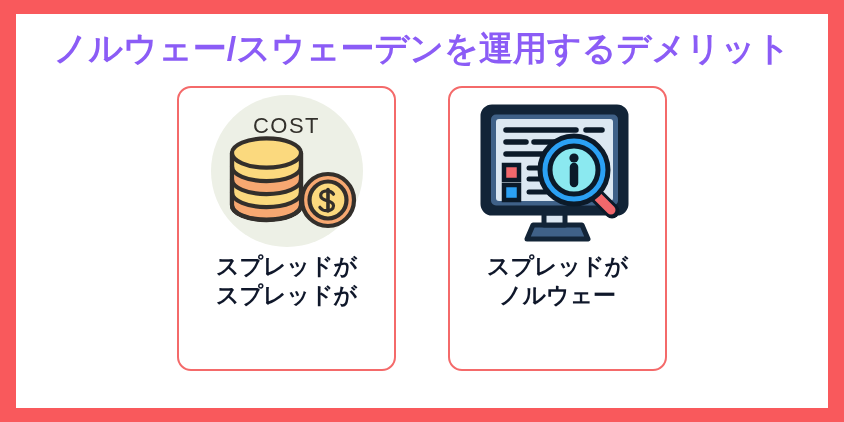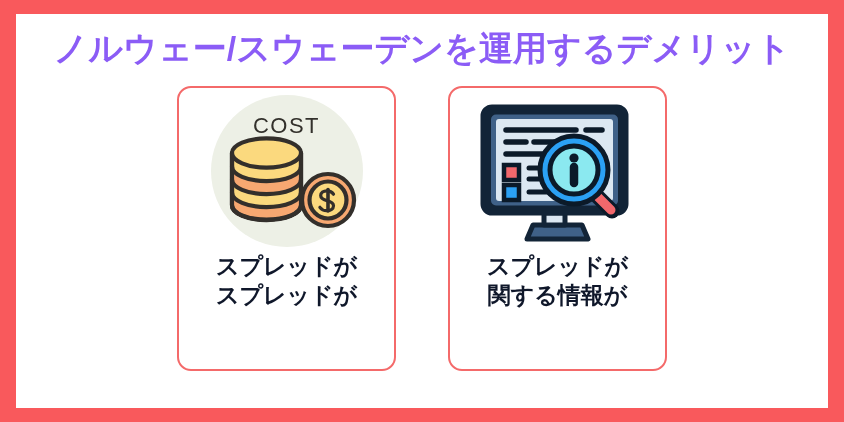--- a/index.html
+++ b/index.html
@@ -214,19 +214,19 @@
                 <circle cx="104" cy="79" r="24" fill="#8BE9F0" stroke="#0B1A29" stroke-width="5"></circle>
 
                 <circle cx="104" cy="67" r="4.6" fill="#0B1A29"></circle>
                 <path d="M104 76 v16" stroke="#0B1A29" stroke-width="8.5" stroke-linecap="round"></path>
               </g>
             </svg>
           </div>
         </div>
         <div class="card-label">
           <div>スプレッドが</div>
-          <div>関する情報が</div>
+          <div>ノルウェー</div>
         </div>
       </div>
 
     </div>
   </div>
 </div>
 
 </body></html>

